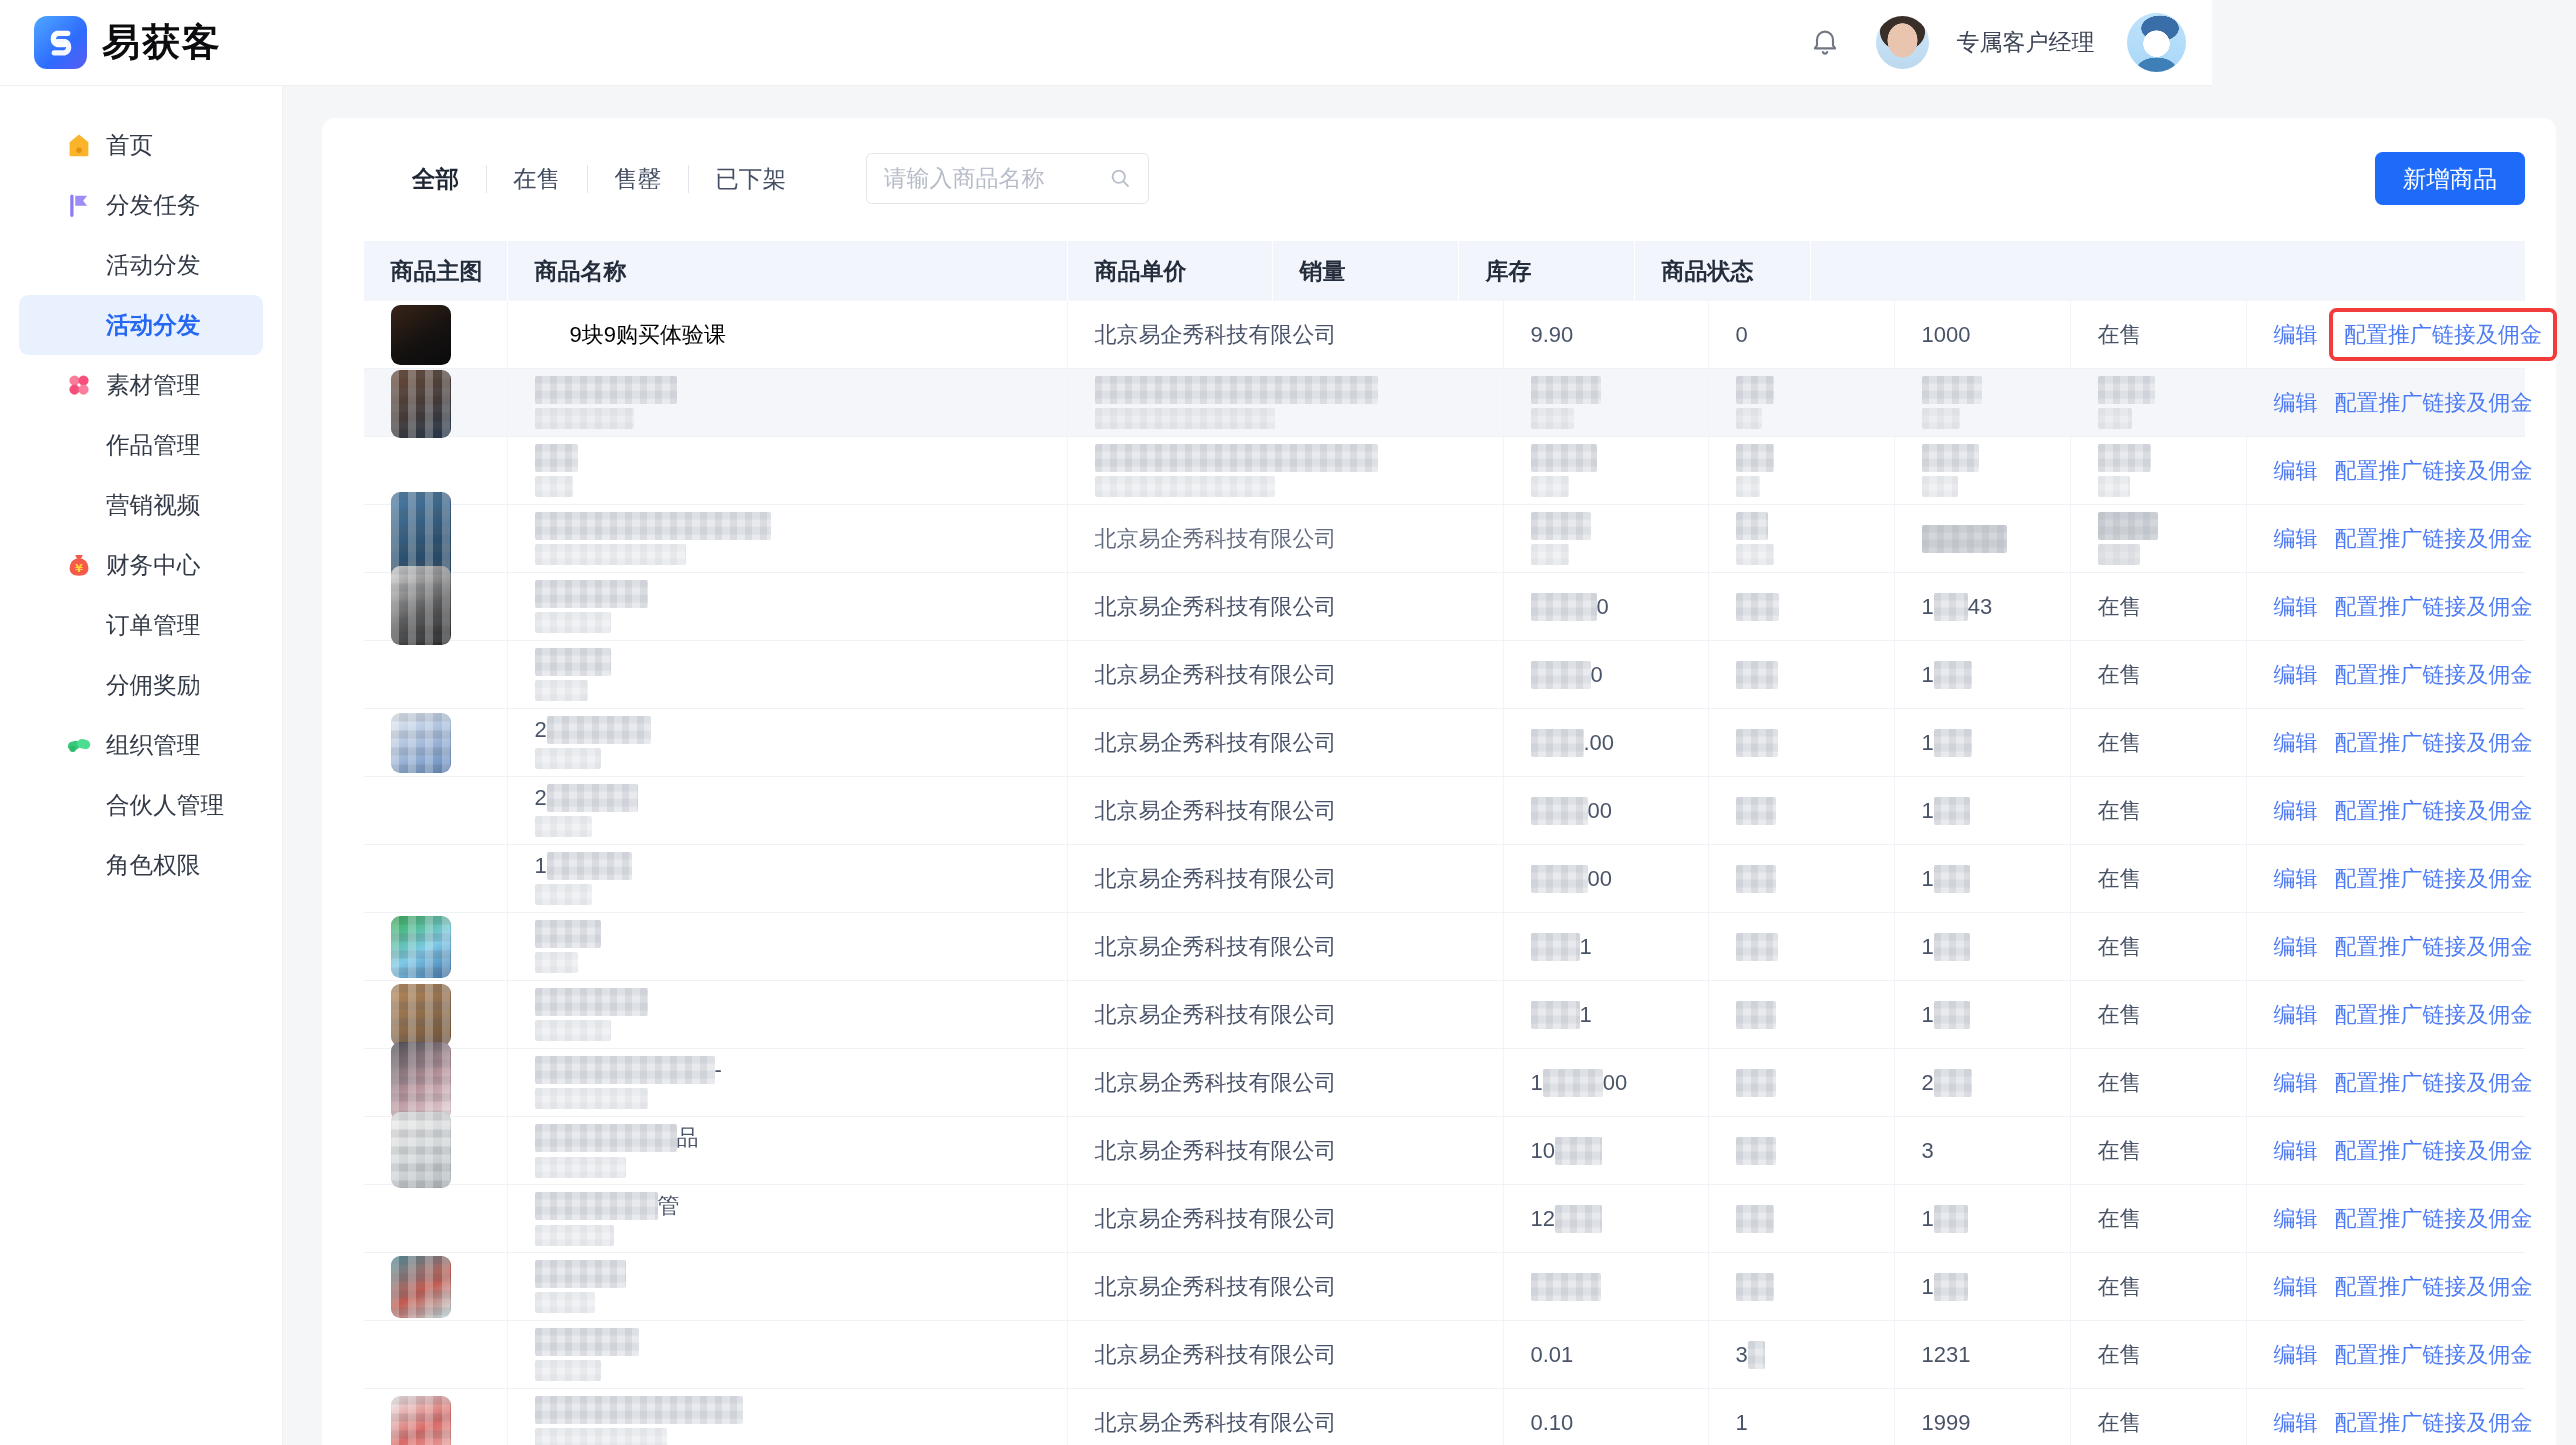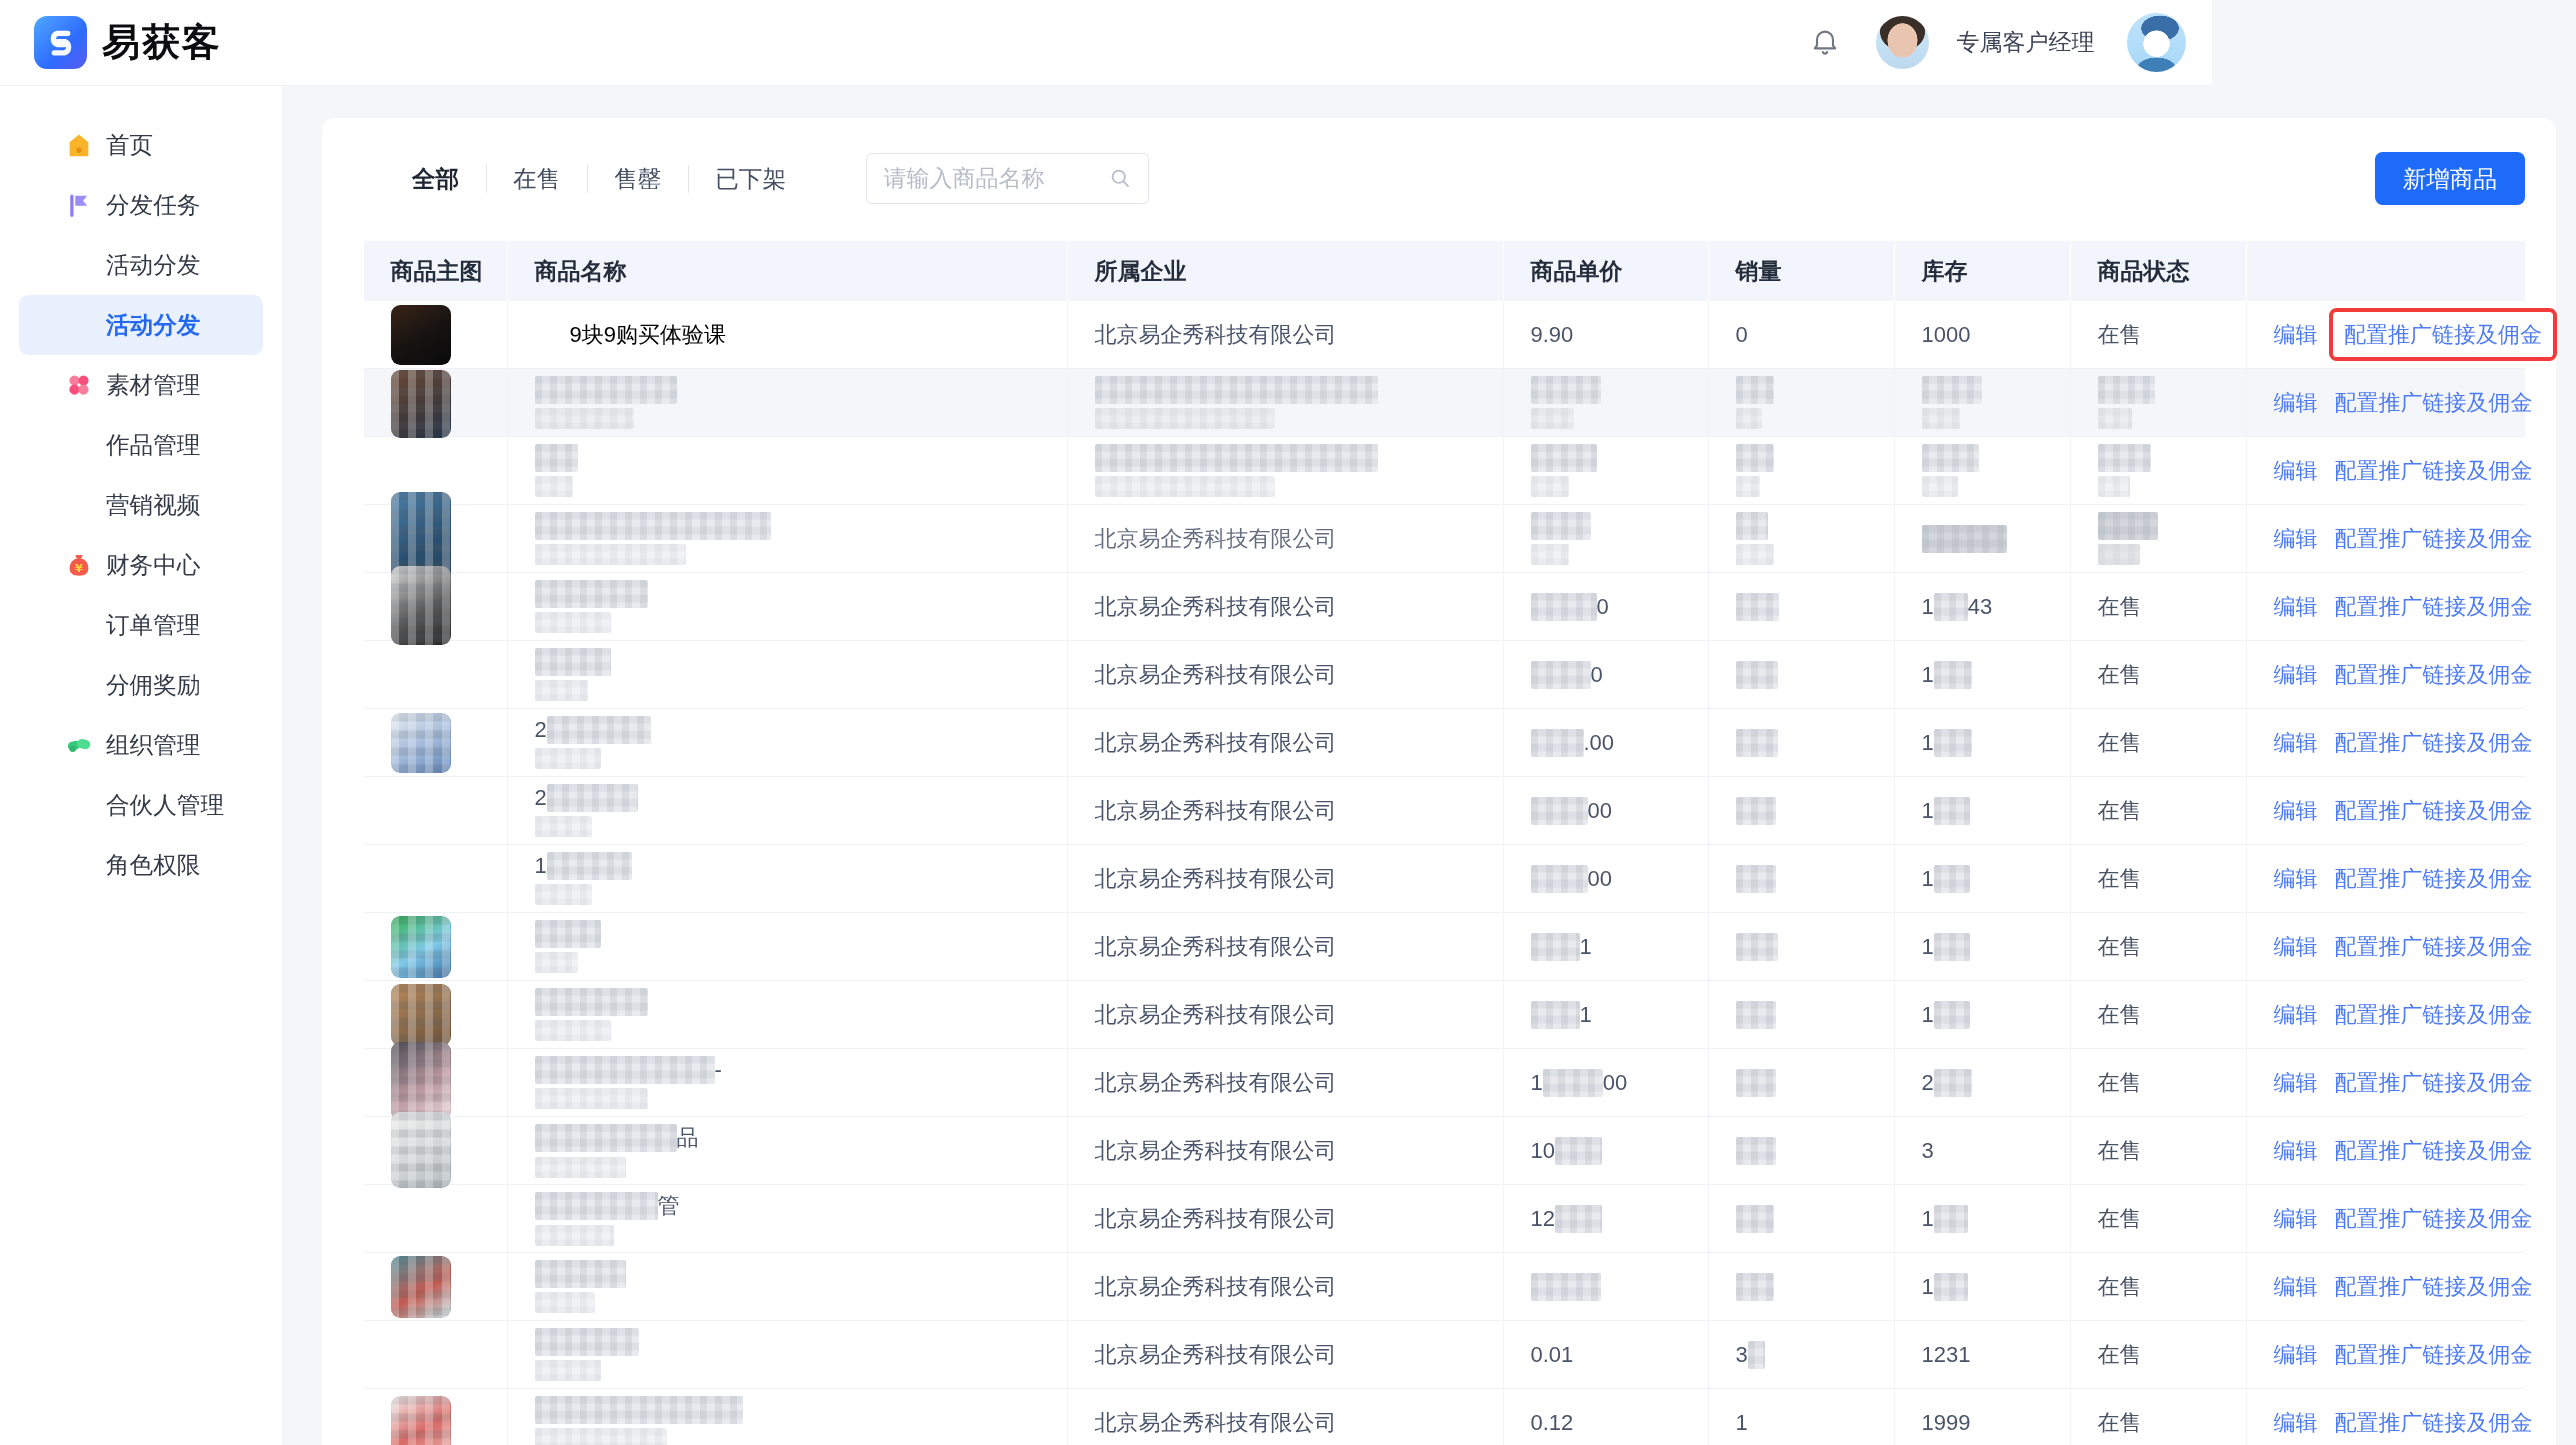--- a/index.html
+++ b/index.html
@@ -252,21 +252,20 @@
           <path d="M15 15l4.5 4.5" stroke="#b9bfca" stroke-width="1.8" stroke-linecap="round"></path>
         </svg>
       </div>
       <button class="add-btn">新增商品</button>
     </div>
 
     <div class="table">
       <div class="t-head" id="thead">
           <div class="cell c1">商品主图</div>
           <div class="cell c2">商品名称</div>
-          <div class="cell c3">所属企业</div>
           <div class="cell c4">商品单价</div>
           <div class="cell c5">销量</div>
           <div class="cell c6">库存</div>
           <div class="cell c7">商品状态</div>
         </div>
       <div id="tbody">
           <div class="t-row">
             <div class="cell c1">
               <div class="thumb" style="height: 60px; background: linear-gradient(150deg, rgb(58, 36, 24) 0%, rgb(21, 18, 16) 55%, rgb(11, 11, 13) 100%);"></div>
             </div>
@@ -1161,21 +1160,21 @@
                 </div>
               </div>
             </div>
             <div class="cell c3">
               <div class="cell-lines">
                 <span class="comp-txt">北京易企秀科技有限公司</span>
               </div>
             </div>
             <div class="cell c4">
               <div class="cell-lines">
-                <span>0.12</span>
+                <span>0.10</span>
               </div>
             </div>
             <div class="cell c5">
               <div class="cell-lines">
                 <span>1</span>
               </div>
             </div>
             <div class="cell c6">
               <div class="cell-lines">
                 <span>1999</span>

